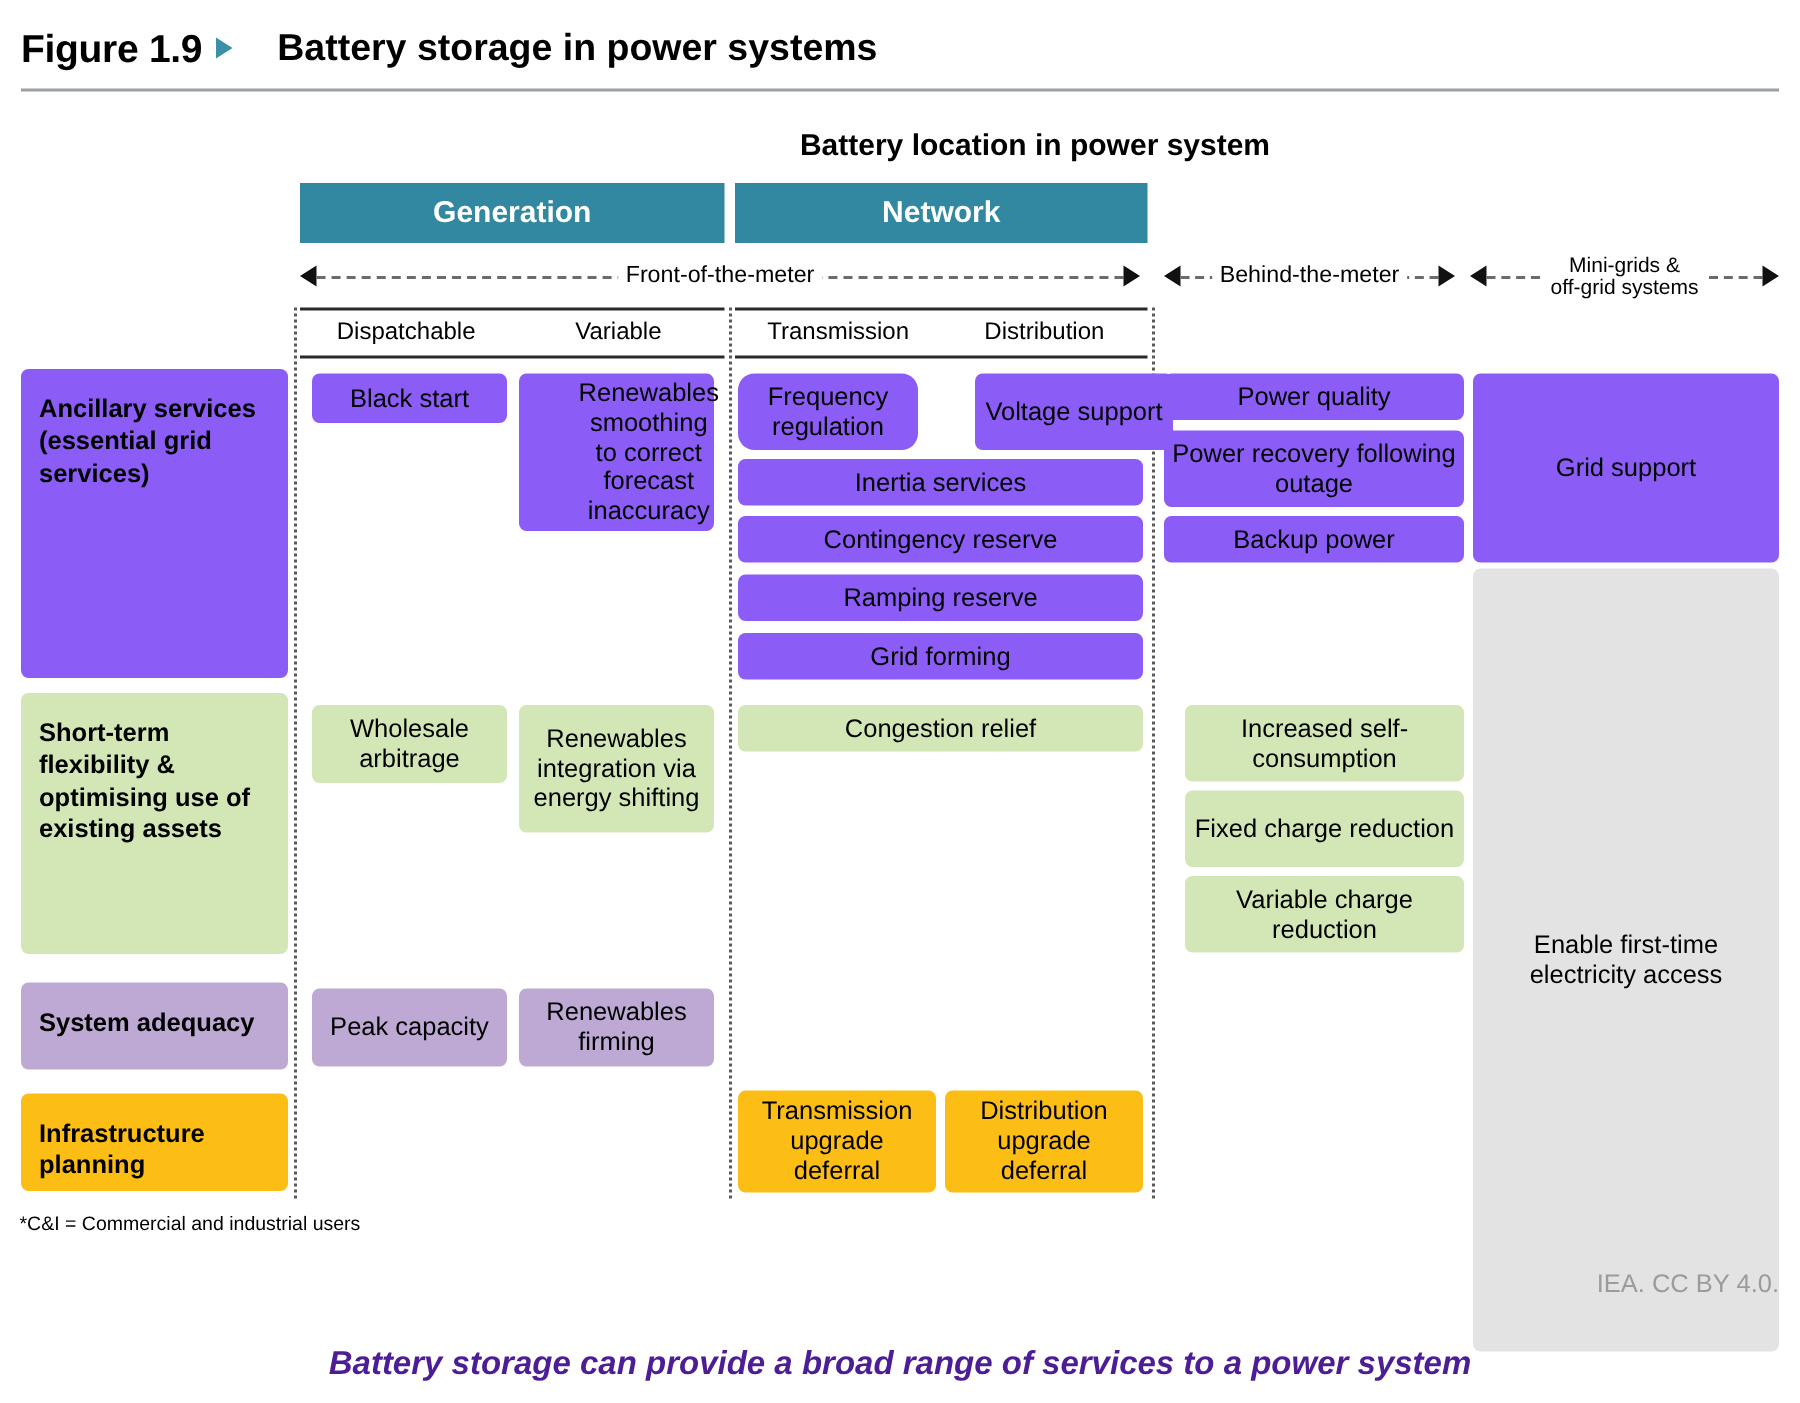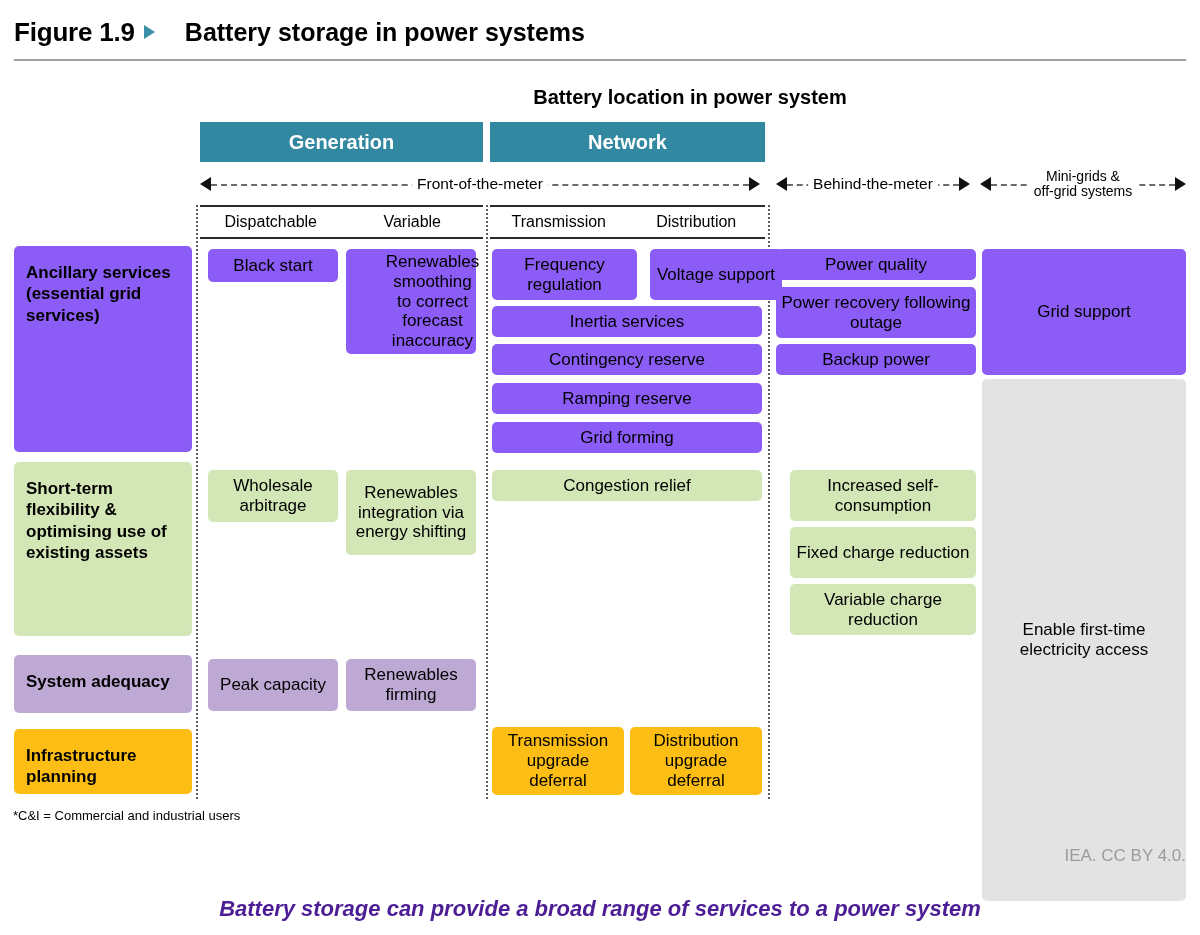--- a/index.html
+++ b/index.html
@@ -212,21 +212,21 @@
 
   <div class="card c-blue" style="left:208px; top:249px; width:130px; height:33px;">Black start</div>
   <div class="card c-blue" style="left:346px; top:249px; width:130px; height:105px;padding-left:47px;">Renewables smoothing to correct forecast inaccuracy</div>
 
   <div class="card c-green" style="left:208px; top:470px; width:130px; height:52px;">Wholesale arbitrage</div>
   <div class="card c-green" style="left:346px; top:470px; width:130px; height:85px;">Renewables integration via energy shifting</div>
 
   <div class="card c-purple" style="left:208px; top:659px; width:130px; height:52px;">Peak capacity</div>
   <div class="card c-purple" style="left:346px; top:659px; width:130px; height:52px;">Renewables firming</div>
 
-  <div class="card c-blue" style="left:492px; top:249px; width:145px; height:51px;">Frequency regulation</div>
+  <div class="card c-blue" style="left:492px; top:249px; width:120px; height:51px;border-radius:11px;">Frequency regulation</div>
   <div class="card c-blue" style="left:650px; top:249px; width:132px; height:51px;">Voltage support</div>
   <div class="card c-blue" style="left:492px; top:306px; width:270px; height:31px;">Inertia services</div>
   <div class="card c-blue" style="left:492px; top:344px; width:270px; height:31px;">Contingency reserve</div>
   <div class="card c-blue" style="left:492px; top:383px; width:270px; height:31px;">Ramping reserve</div>
   <div class="card c-blue" style="left:492px; top:422px; width:270px; height:31px;">Grid forming</div>
 
   <div class="card c-green" style="left:492px; top:470px; width:270px; height:31px;">Congestion relief</div>
 
   <div class="card c-yellow" style="left:492px; top:727px; width:132px; height:68px;">Transmission upgrade deferral</div>
   <div class="card c-yellow" style="left:630px; top:727px; width:132px; height:68px;">Distribution upgrade deferral</div>

